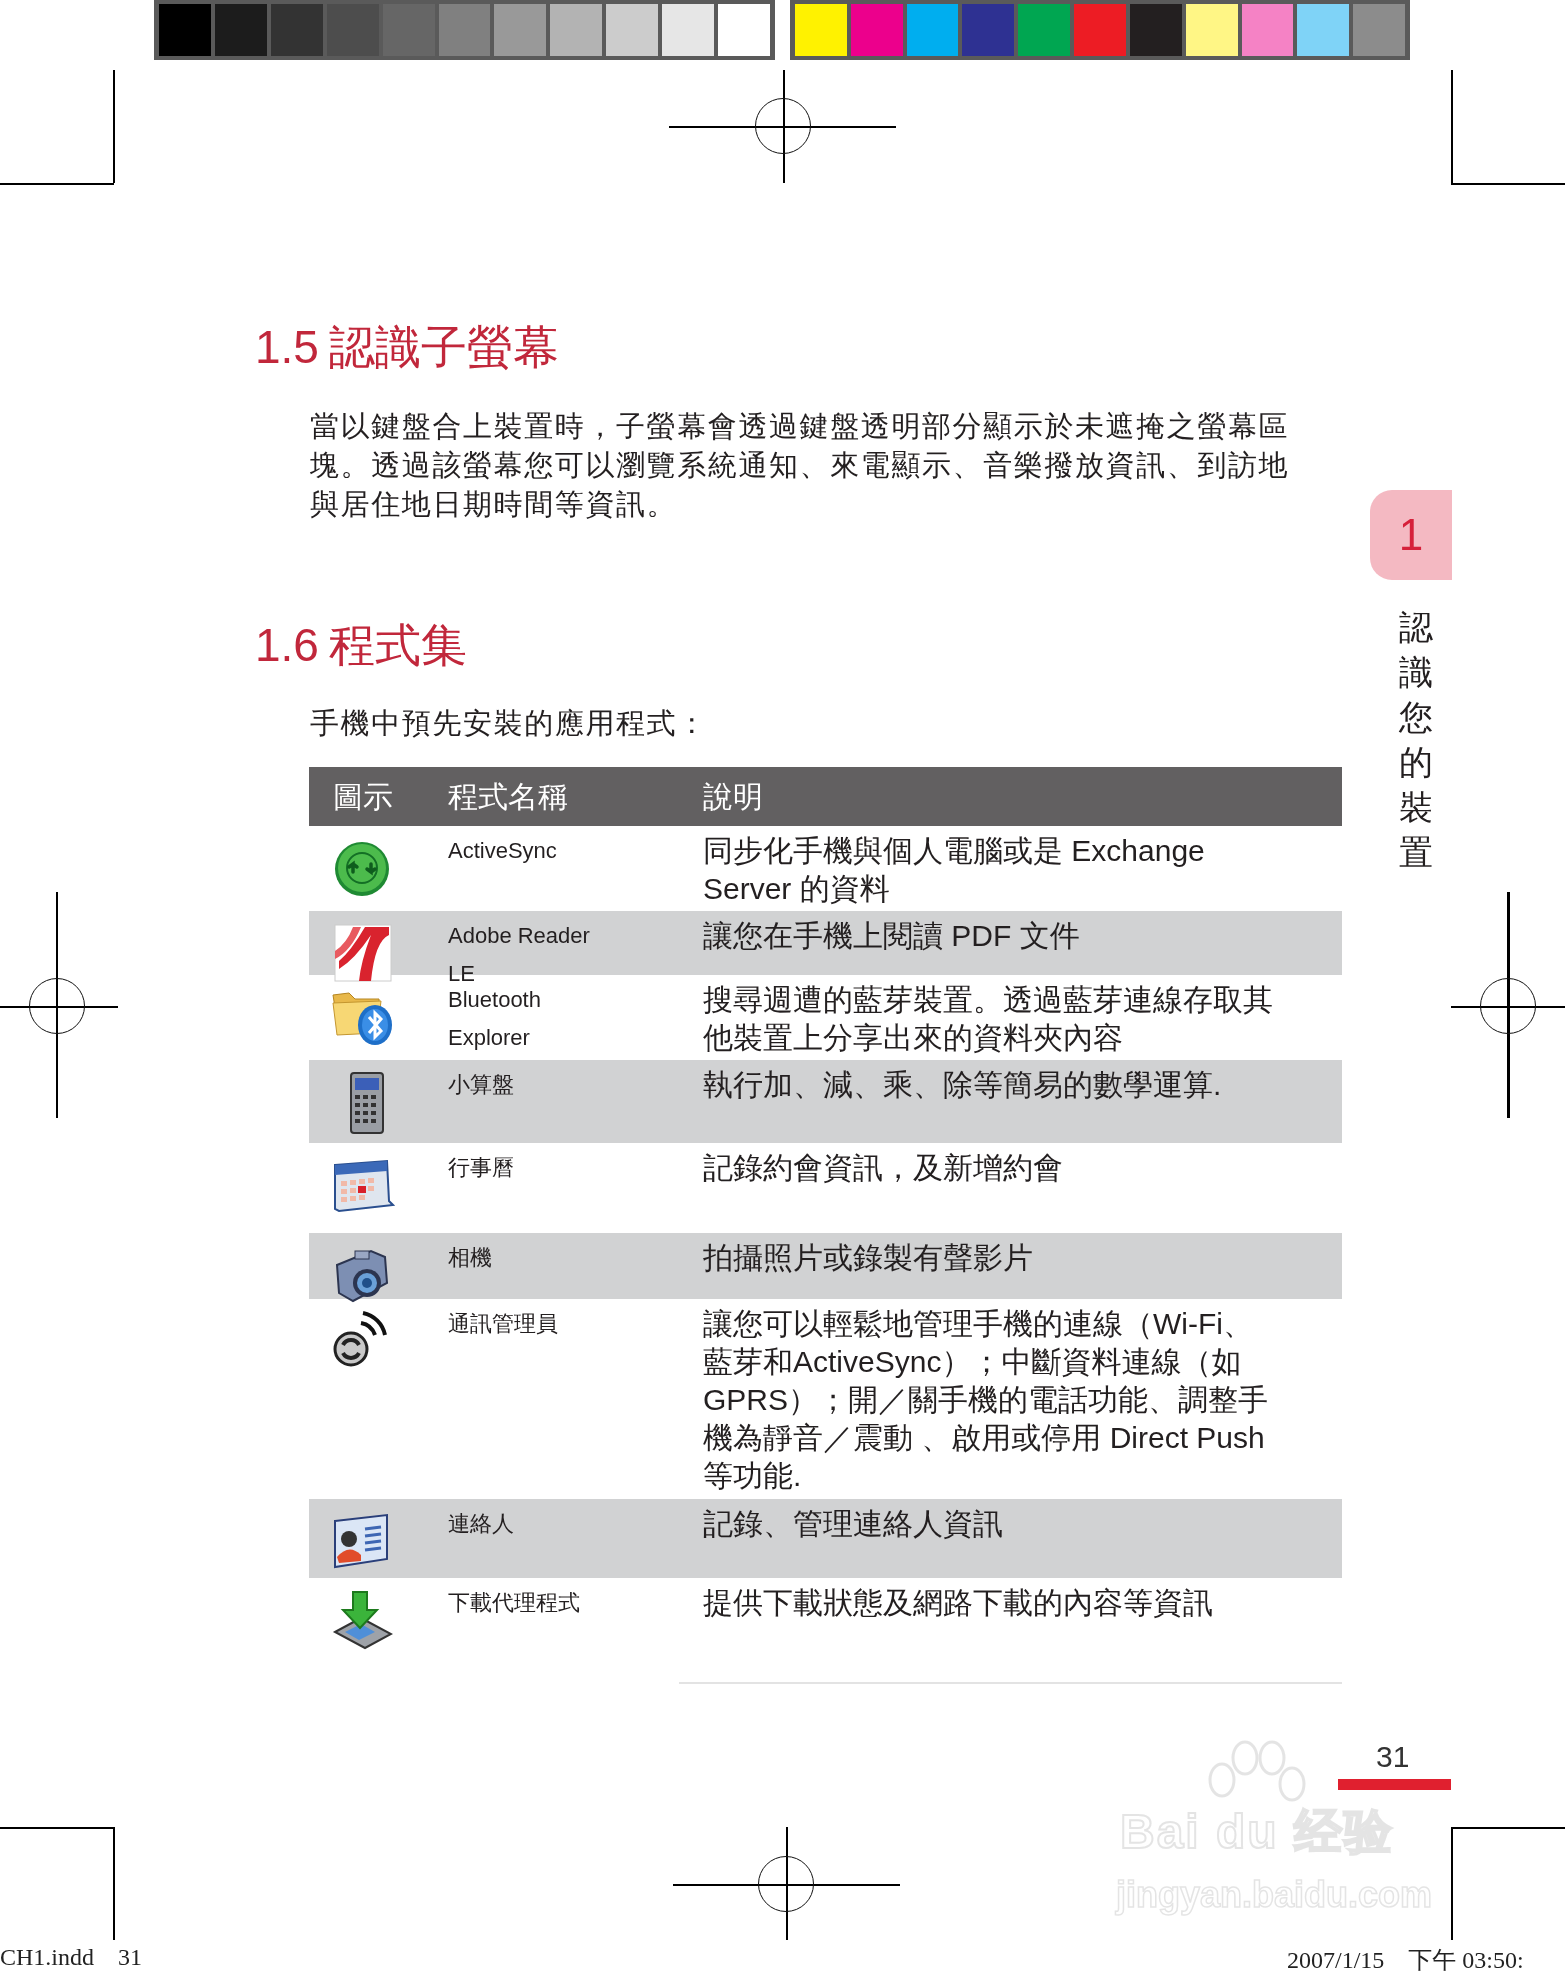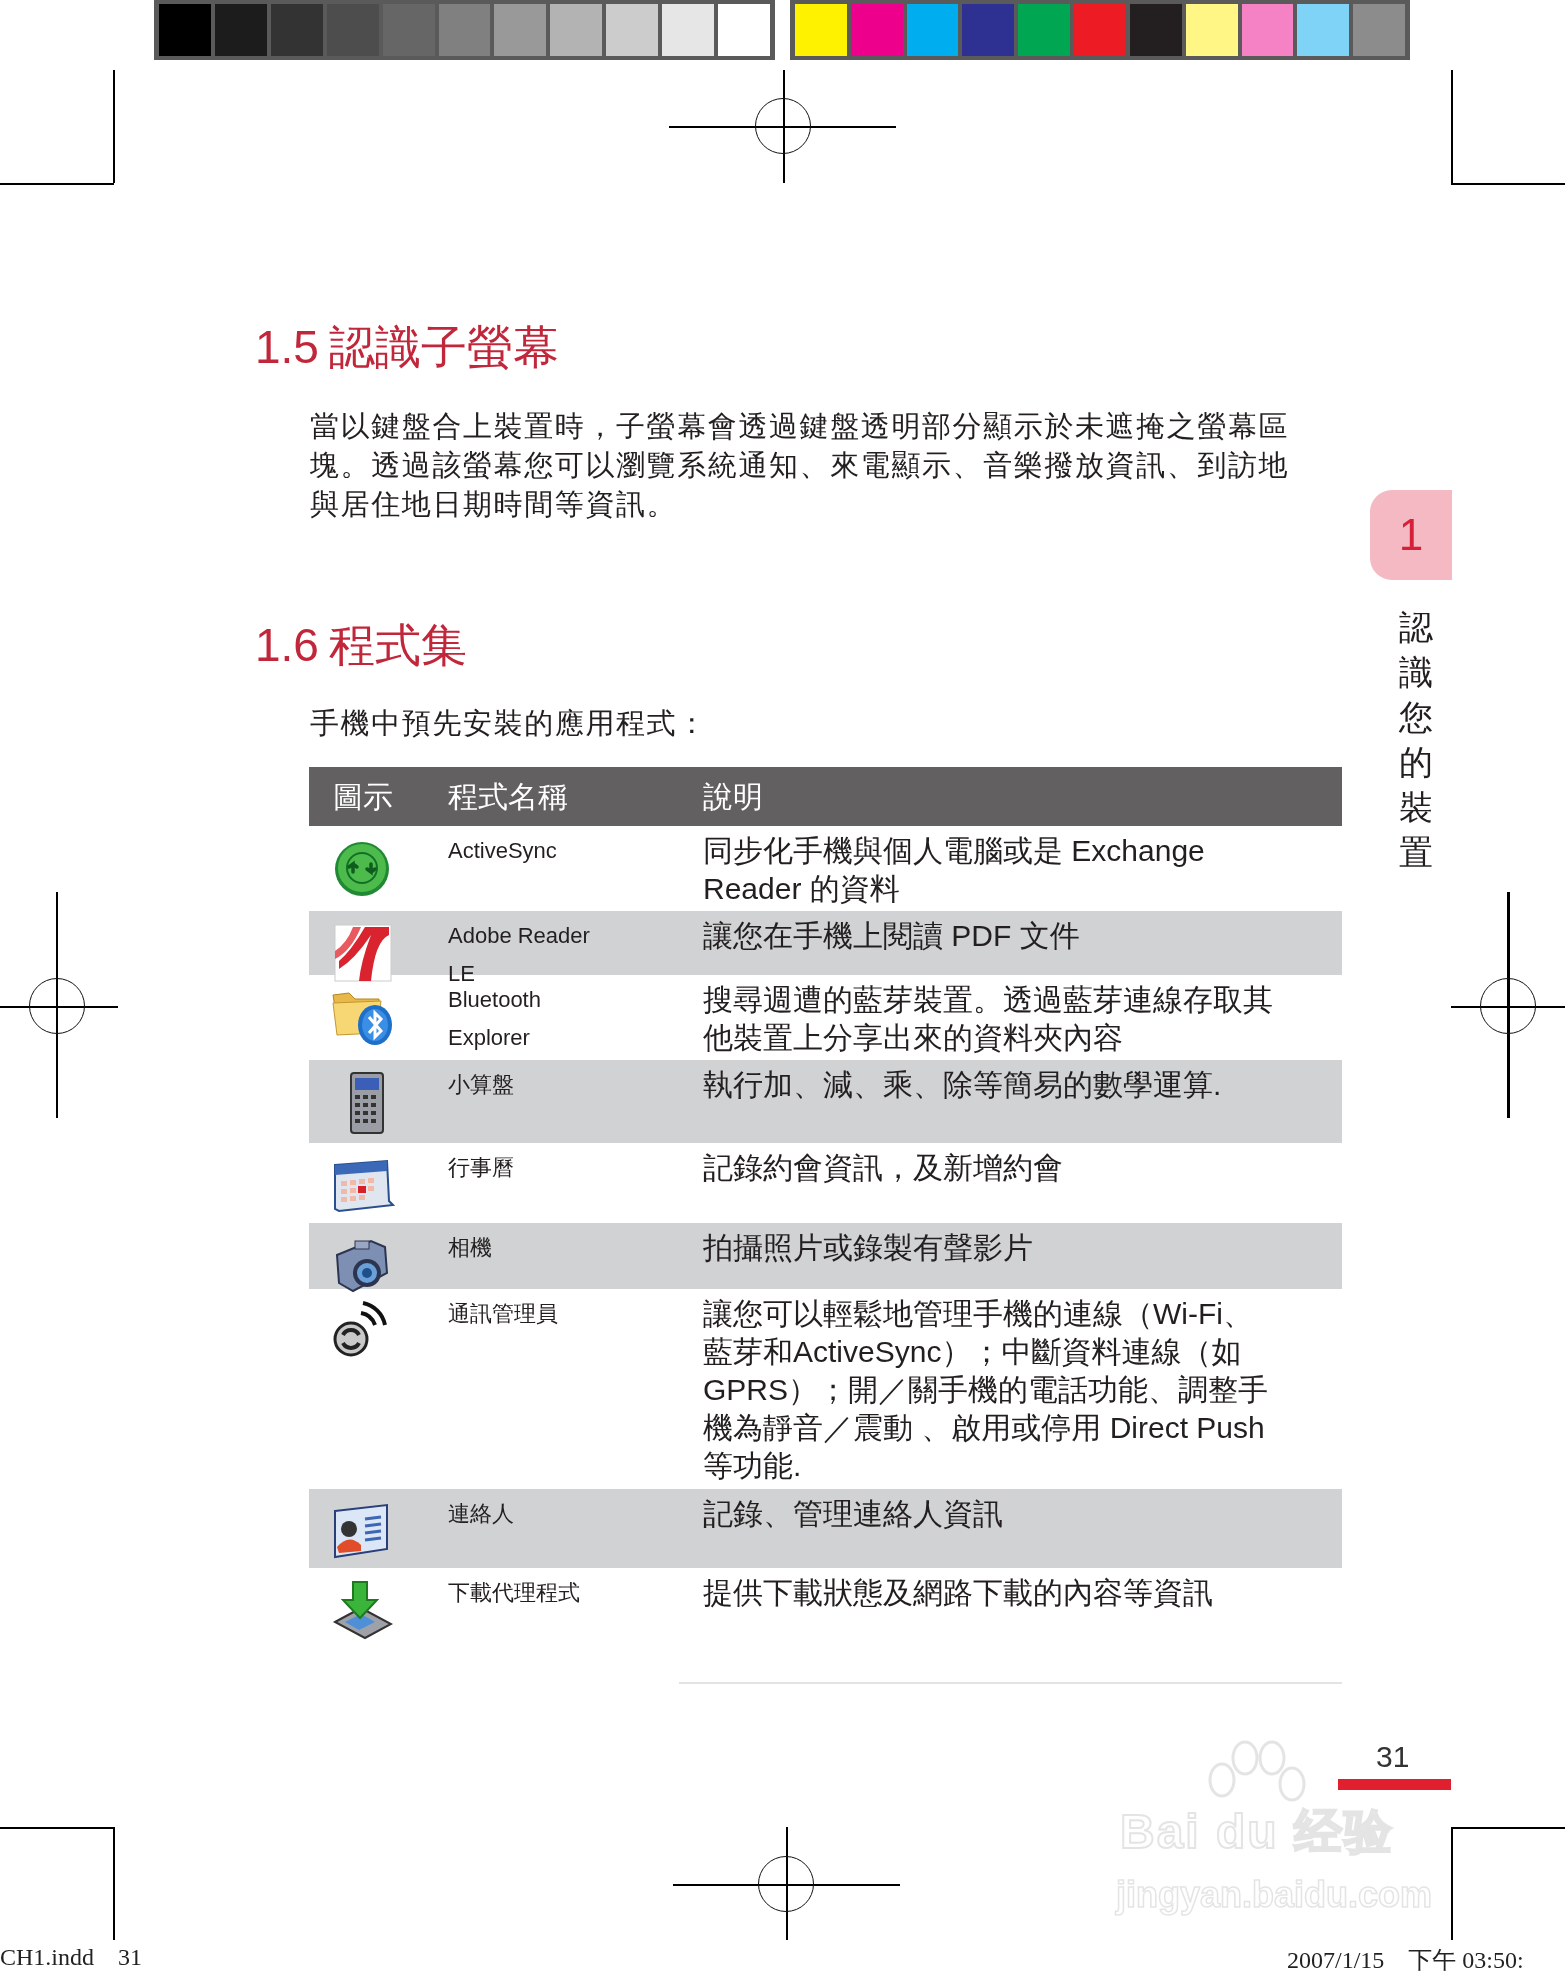--- a/index.html
+++ b/index.html
@@ -154,21 +154,21 @@
           <circle cx="31" cy="32" r="15" fill="none" stroke="#136f25" stroke-width="2"></circle>
           <path d="M22 36 L22 28 L18 31 M22 28 L26 31" stroke="#0e5d1d" stroke-width="3.5" fill="none" stroke-linecap="round"></path>
           <path d="M40 28 L40 36 L36 33 M40 36 L44 33" stroke="#0e5d1d" stroke-width="3.5" fill="none" stroke-linecap="round"></path>
         </svg>
     </div>
     <div class="name">
         <span class="ln">ActiveSync</span>
       </div>
     <div class="desc">
         <span class="ln">同步化手機與個人電腦或是 Exchange</span>
-        <span class="ln">Reader 的資料</span>
+        <span class="ln">Server 的資料</span>
       </div>
   </div>
 
   <div class="row shade" style="height:64px;">
     <div class="icon">
       <svg width="62" height="62" viewBox="0 0 62 62">
           <rect x="4" y="4" width="56" height="56" fill="#ffffff" stroke="#ccc"></rect>
           <path d="M8 40 Q20 30 34 6 L58 6 L58 14 Q44 20 40 60 L28 60 Q30 40 40 14 Q24 38 8 48 Z" fill="#d9232e"></path>
           <path d="M4 30 Q16 22 22 6 L30 6 Q20 30 4 38 Z" fill="#e85a60"></path>
         </svg>
@@ -224,21 +224,21 @@
         </svg>
     </div>
     <div class="name">
         <span class="ln">小算盤</span>
       </div>
     <div class="desc">
         <span class="ln">執行加、減、乘、除等簡易的數學運算.</span>
       </div>
   </div>
 
-  <div class="row" style="height:80px;text-decoration:underline;">
+  <div class="row" style="height:90px;text-decoration:underline;">
     <div class="icon">
       <svg width="64" height="62" viewBox="0 0 64 62">
           <path d="M4 12 L56 8 L58 48 L62 52 L8 58 L4 56 Z" fill="#dfe6ef" stroke="#2a4f8f" stroke-width="2"></path>
           <path d="M4 12 L56 8 L56 18 L4 22 Z" fill="#3b69b8"></path>
           <g fill="#f1b9a8">
             <rect x="10" y="28" width="6" height="5"></rect>
             <rect x="19" y="27" width="6" height="5"></rect>
             <rect x="28" y="26" width="6" height="5"></rect>
             <rect x="37" y="25" width="6" height="5"></rect>
             <rect x="10" y="36" width="6" height="5"></rect>

